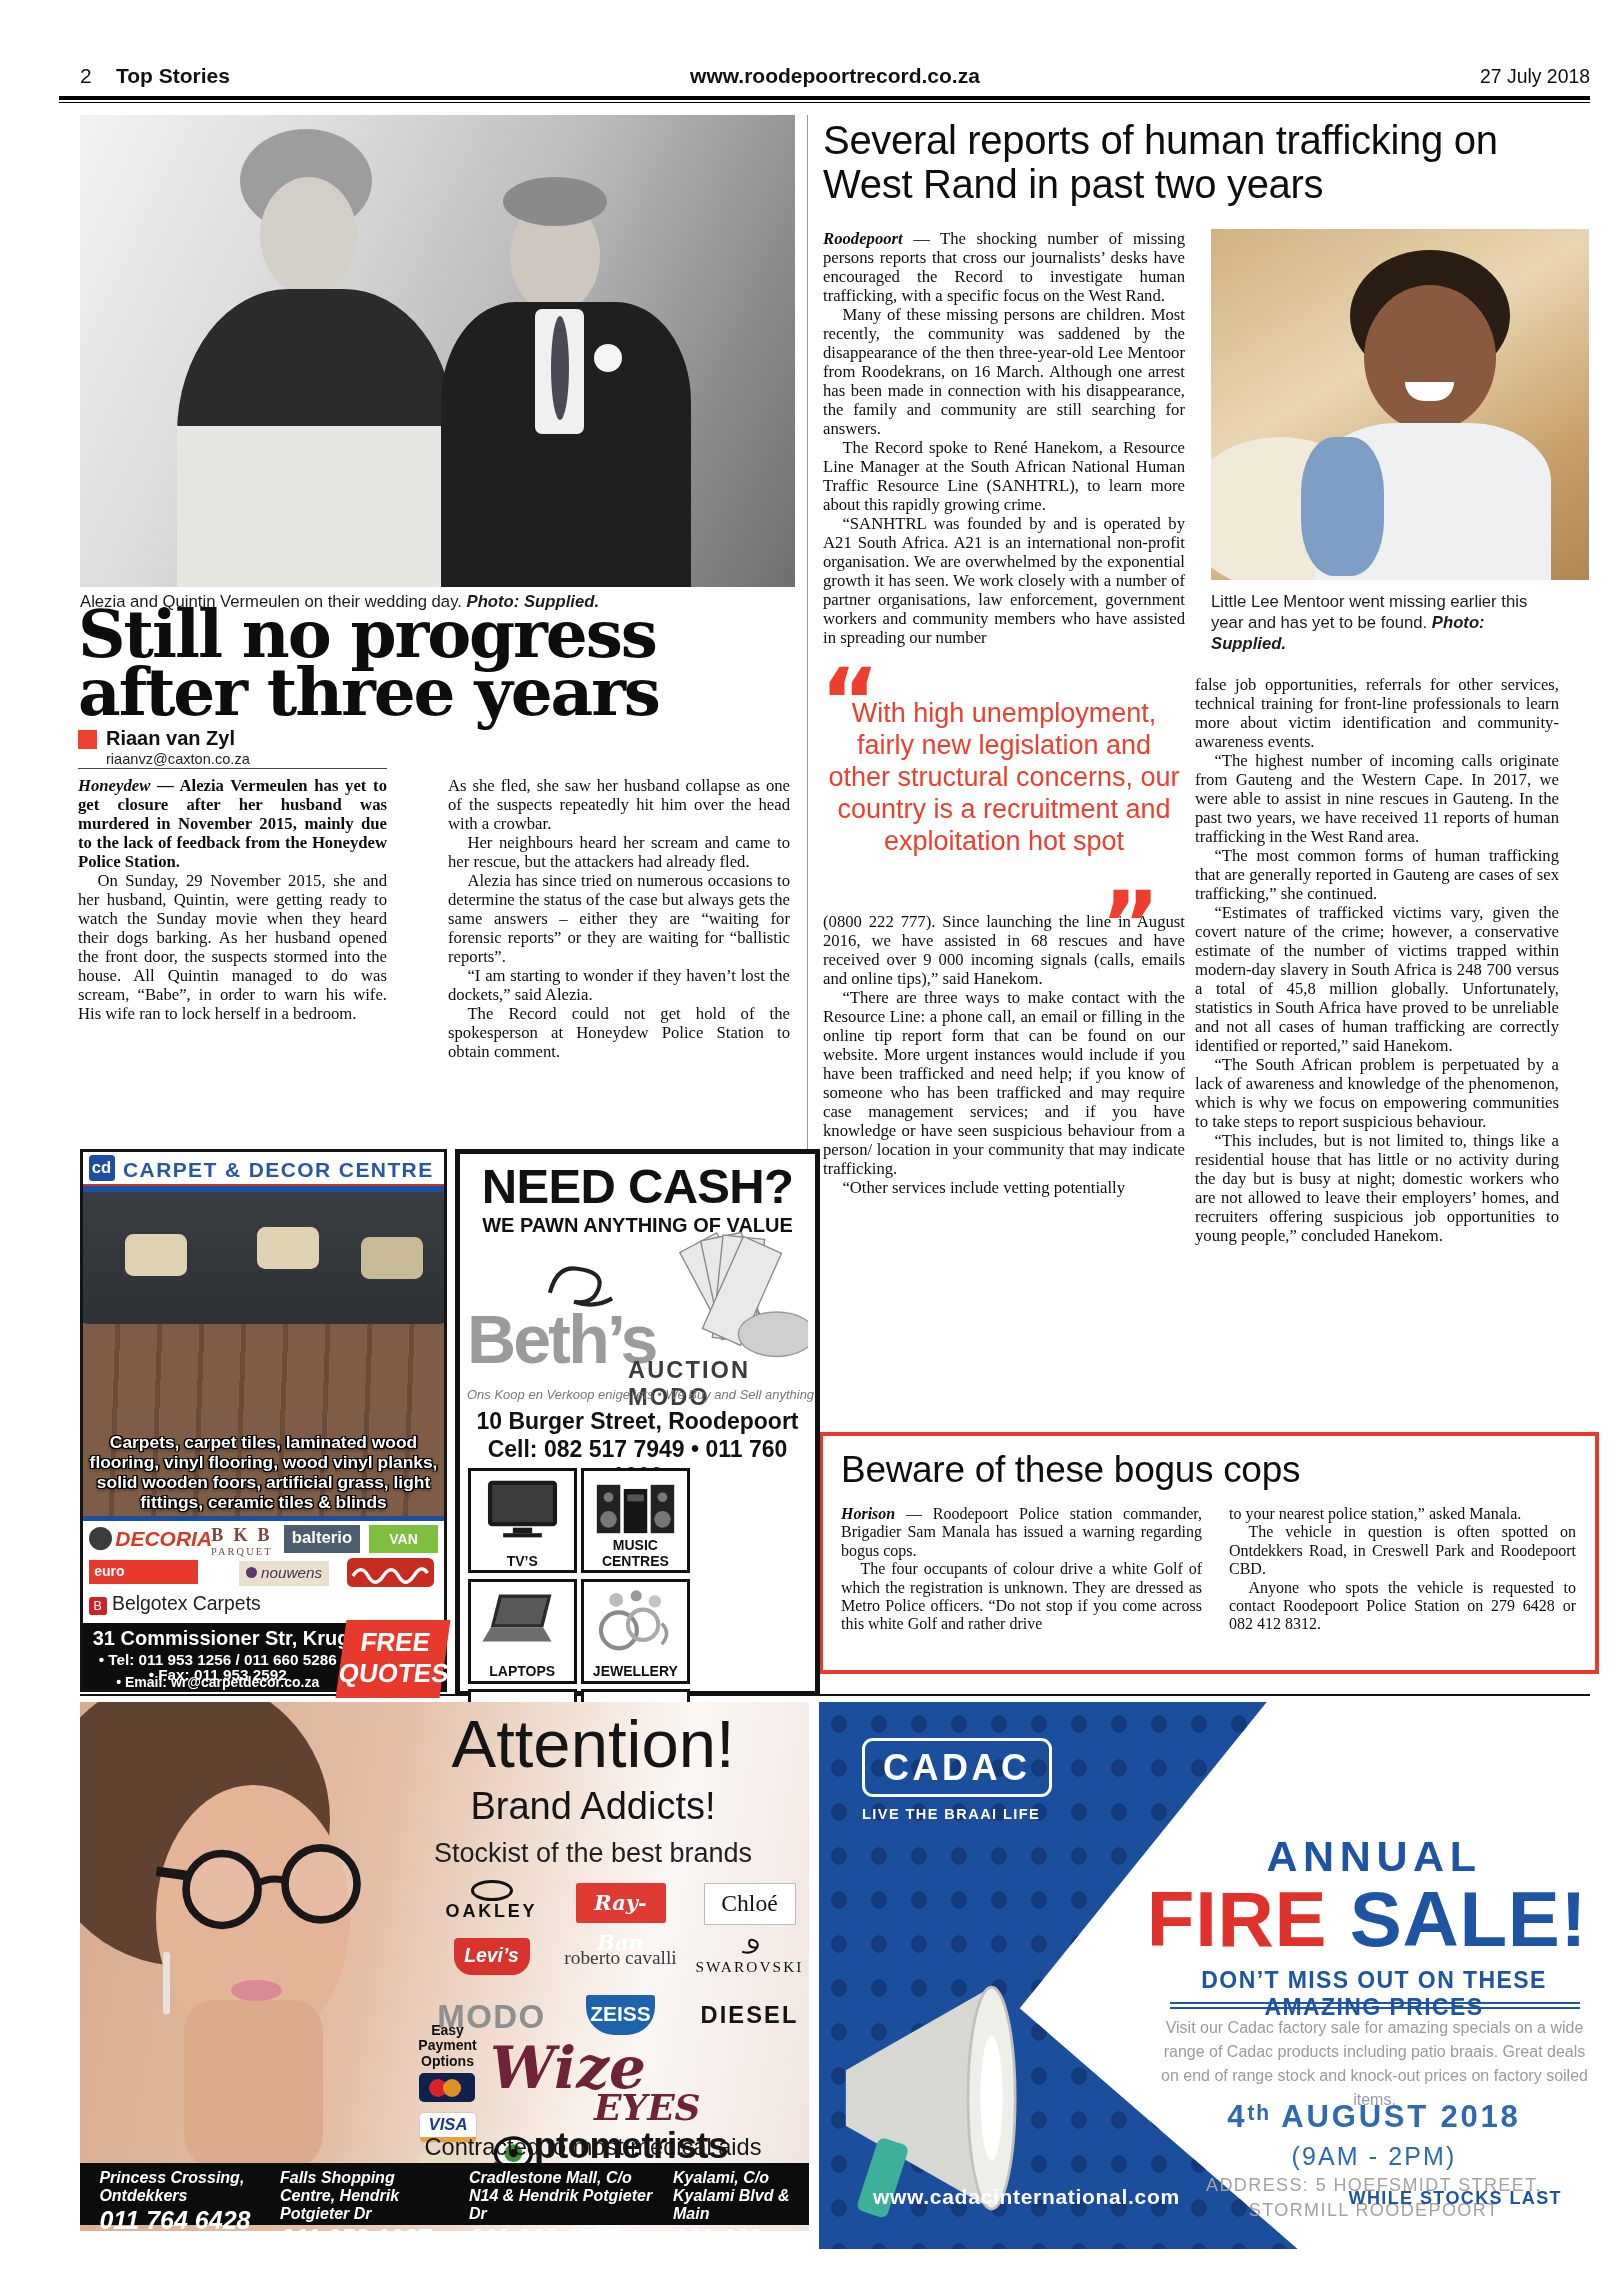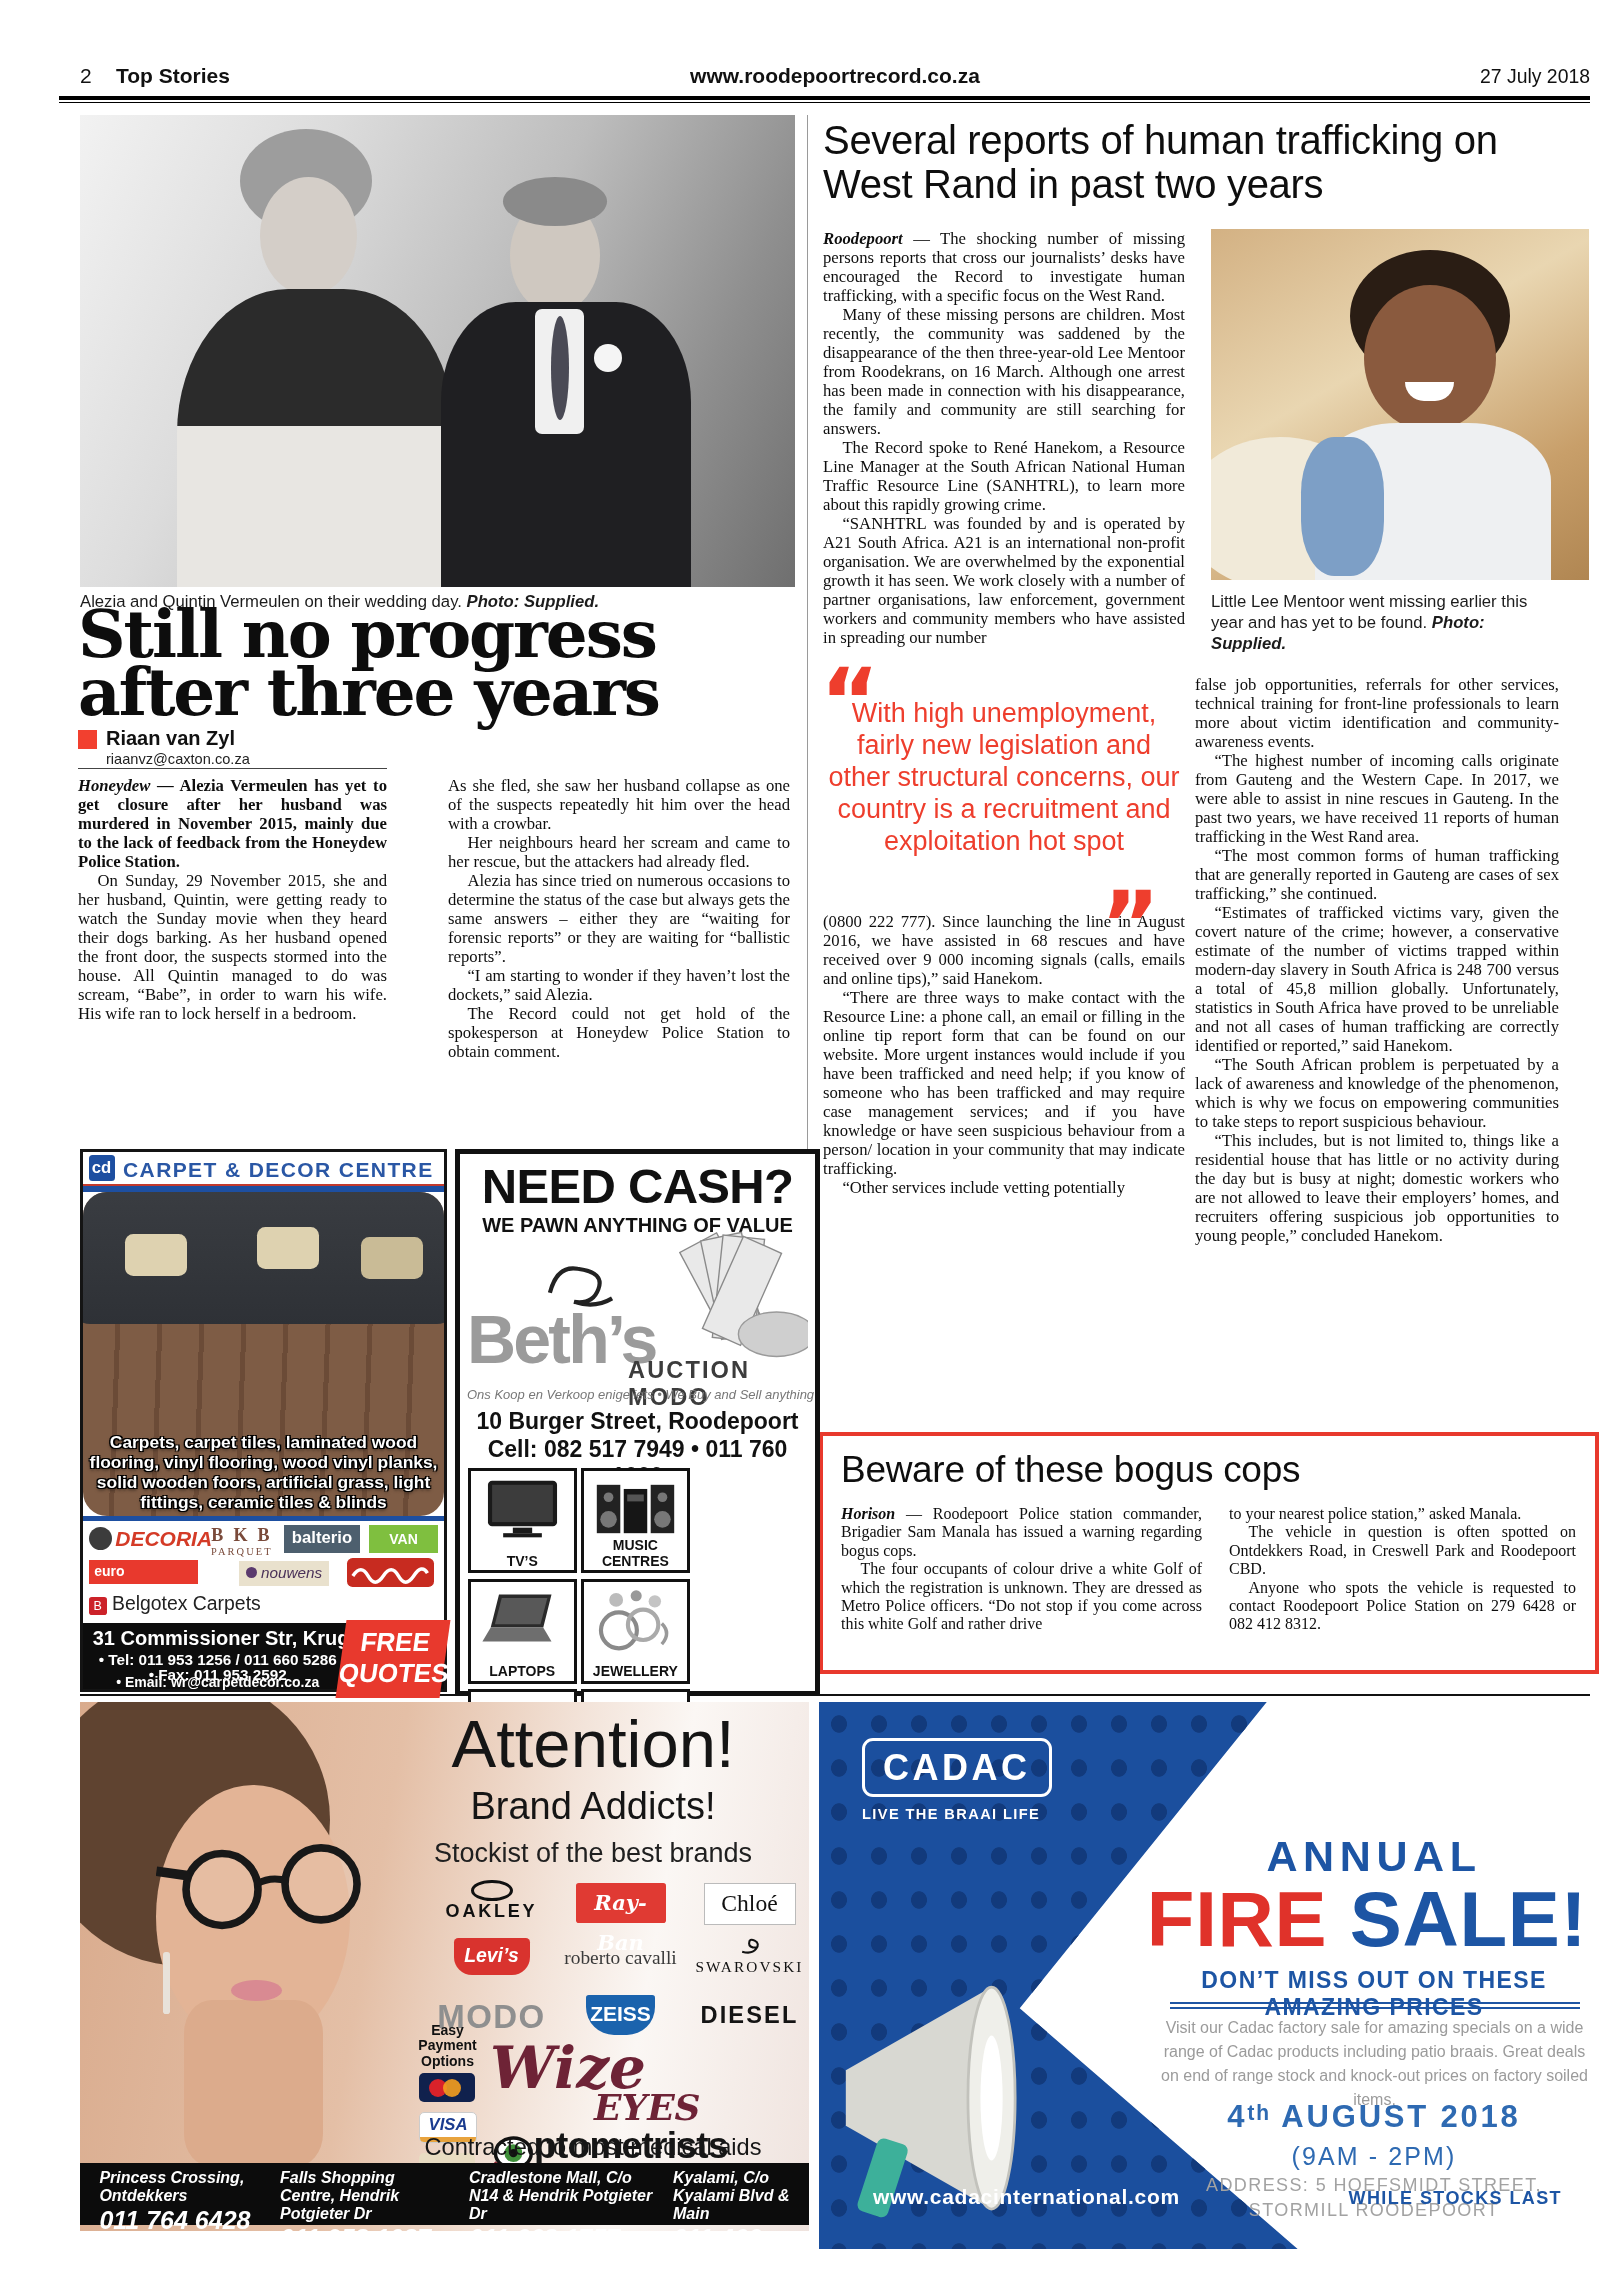--- a/index.html
+++ b/index.html
@@ -60,21 +60,21 @@
 
   
   .carpetad{left:80px;top:1149px;width:361px;height:537px;border:3.5px solid #141414;background:#fff;}
   .ca-band{position:absolute;left:0;top:0;width:100%;height:32px;background:#fff;border-bottom:2.1px solid #c3392c;}
   .ca-logo{position:absolute;left:5.6px;top:2.8px;width:26px;height:26px;background:#1d4fa1;color:#fff;
            font-weight:bold;font-size:16.7px;text-align:center;line-height:26px;border-radius:3.5px;}
   .ca-name{position:absolute;left:40px;top:5.6px;font-size:21px;color:#2a57a5;letter-spacing:1.4px;font-weight:bold;}
   .ca-bluebar{position:absolute;left:0;top:34px;width:100%;height:6.2px;background:#1d4fa1;}
   .ca-photo{position:absolute;left:0;top:40px;width:100%;height:324px;overflow:hidden;
      background:repeating-linear-gradient(92deg,#7e5c45 0 37px,#6b4b37 37px 42px),
-               linear-gradient(#555 0,#555 100%);border-radius:24px;}
+               linear-gradient(#555 0,#555 100%);}
   .ca-couch{position:absolute;left:-14px;top:-7px;width:389px;height:139px;background:
      linear-gradient(#3a3d42,#2e3136);border-radius:0 0 21px 21px;}
   .ca-cush{position:absolute;width:62px;height:42px;border-radius:8.3px;background:#ded2b0;}
   .ca-overlay{position:absolute;left:4.2px;bottom:4.2px;width:calc(100% - 8.3px);text-align:center;color:#fff;
      font-weight:bold;font-size:17.4px;line-height:20px;
      text-shadow:-1.4px -1.4px 0 #000,1.4px -1.4px 0 #000,-1.4px 1.4px 0 #000,1.4px 1.4px 0 #000,0 2.1px 3.5px rgba(0,0,0,.7);}
   .ca-bluebar2{position:absolute;left:0;top:364px;width:100%;height:4.9px;background:#1d4fa1;}
   .ca-brands{position:absolute;left:0;top:369px;width:100%;height:101px;background:#fff;}
   .ca-black{position:absolute;left:0;top:471px;width:100%;height:66px;background:#0d0d0d;color:#fff;}
   .ca-addr{position:absolute;left:9.7px;top:4.2px;font-size:20px;font-weight:bold;}

